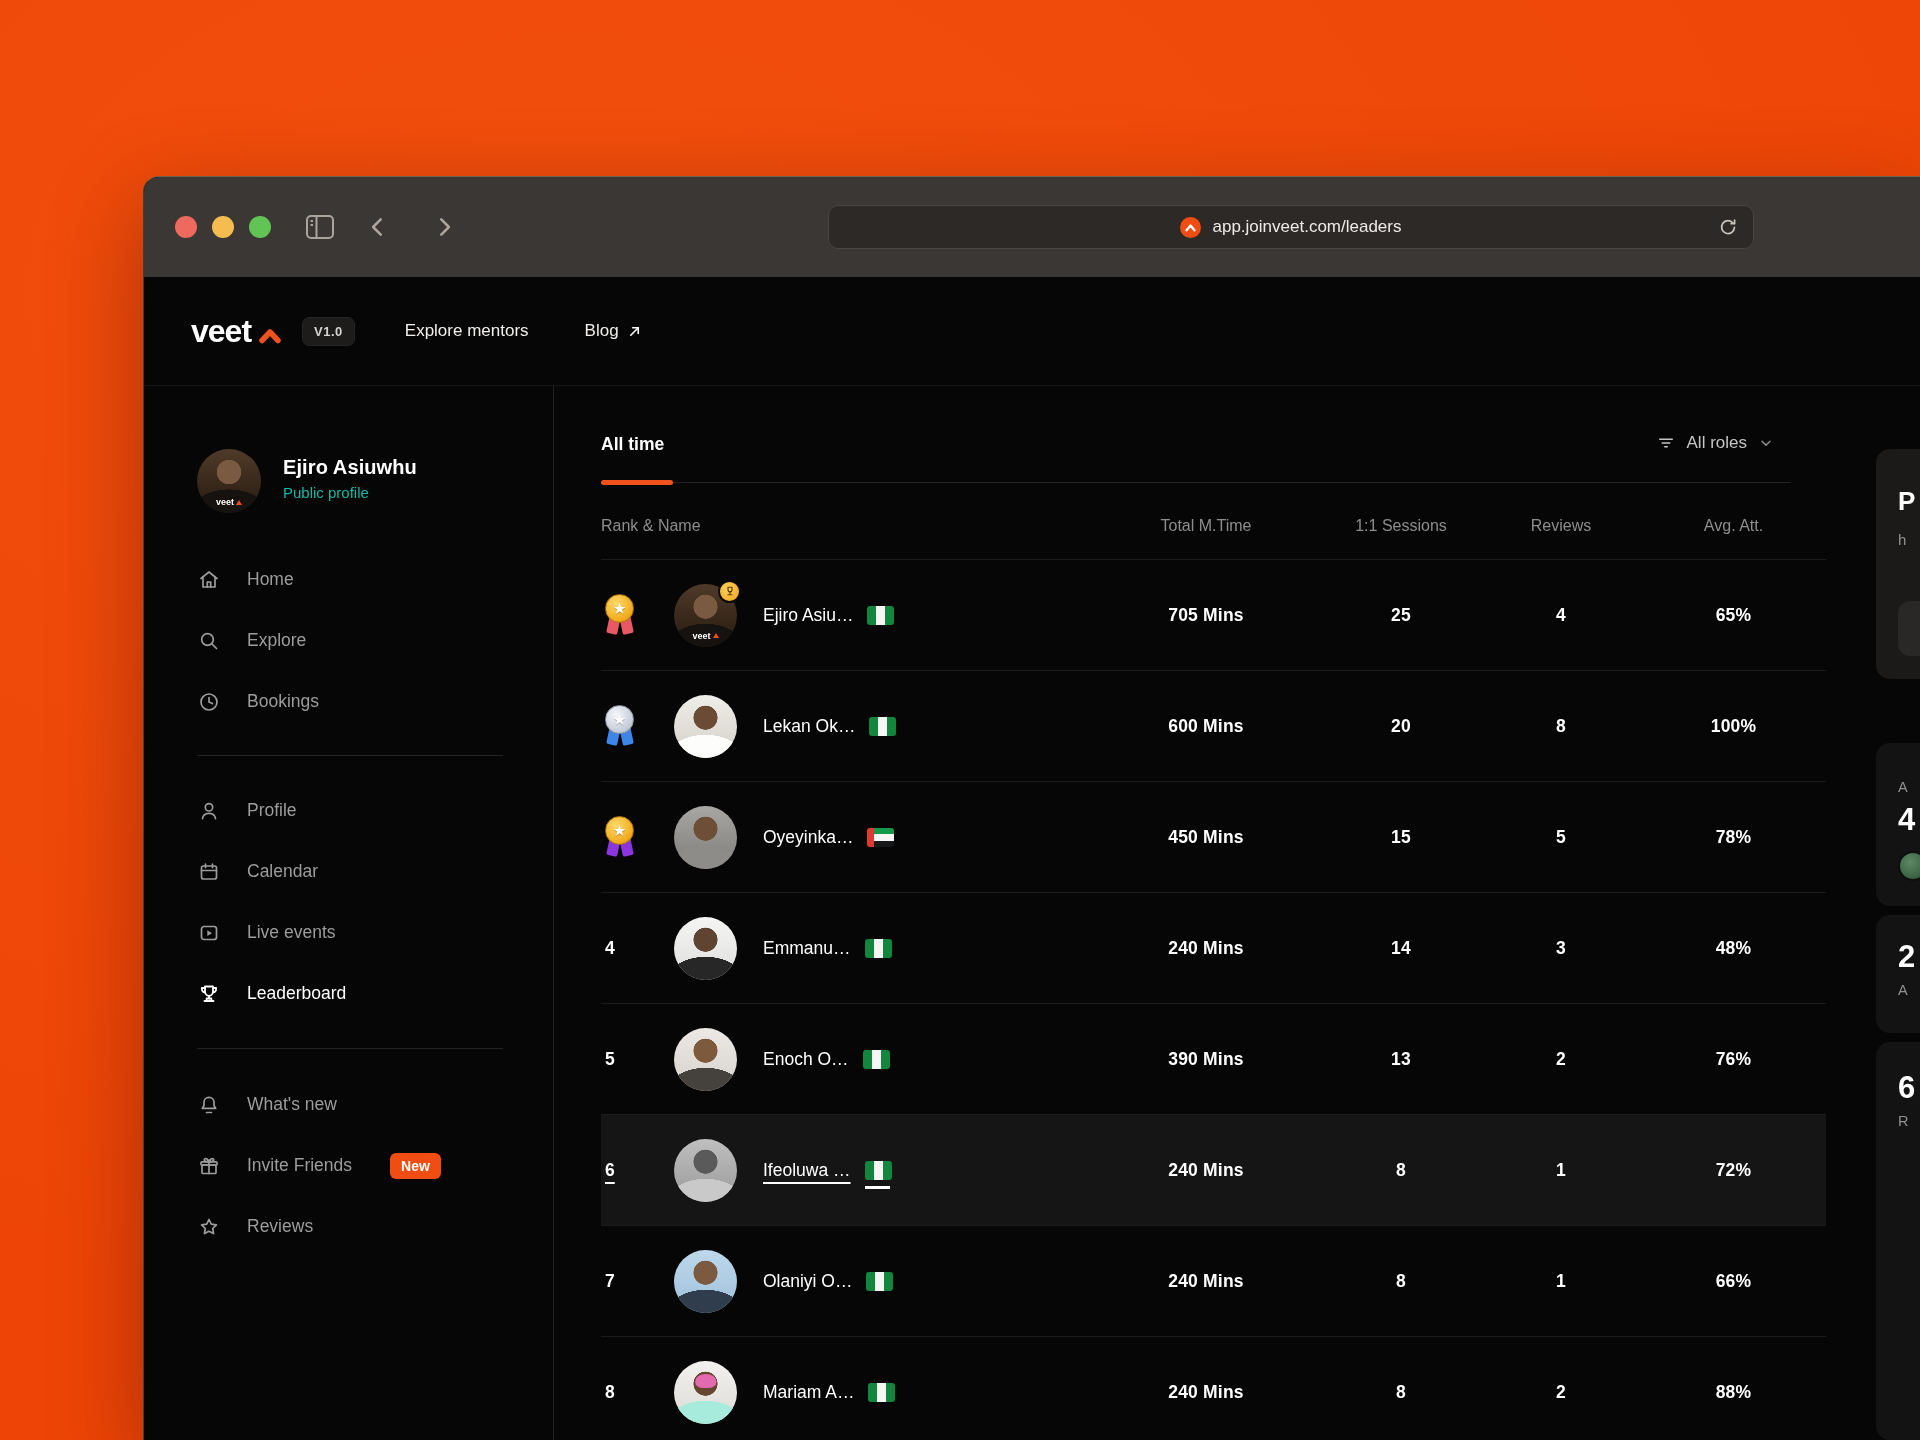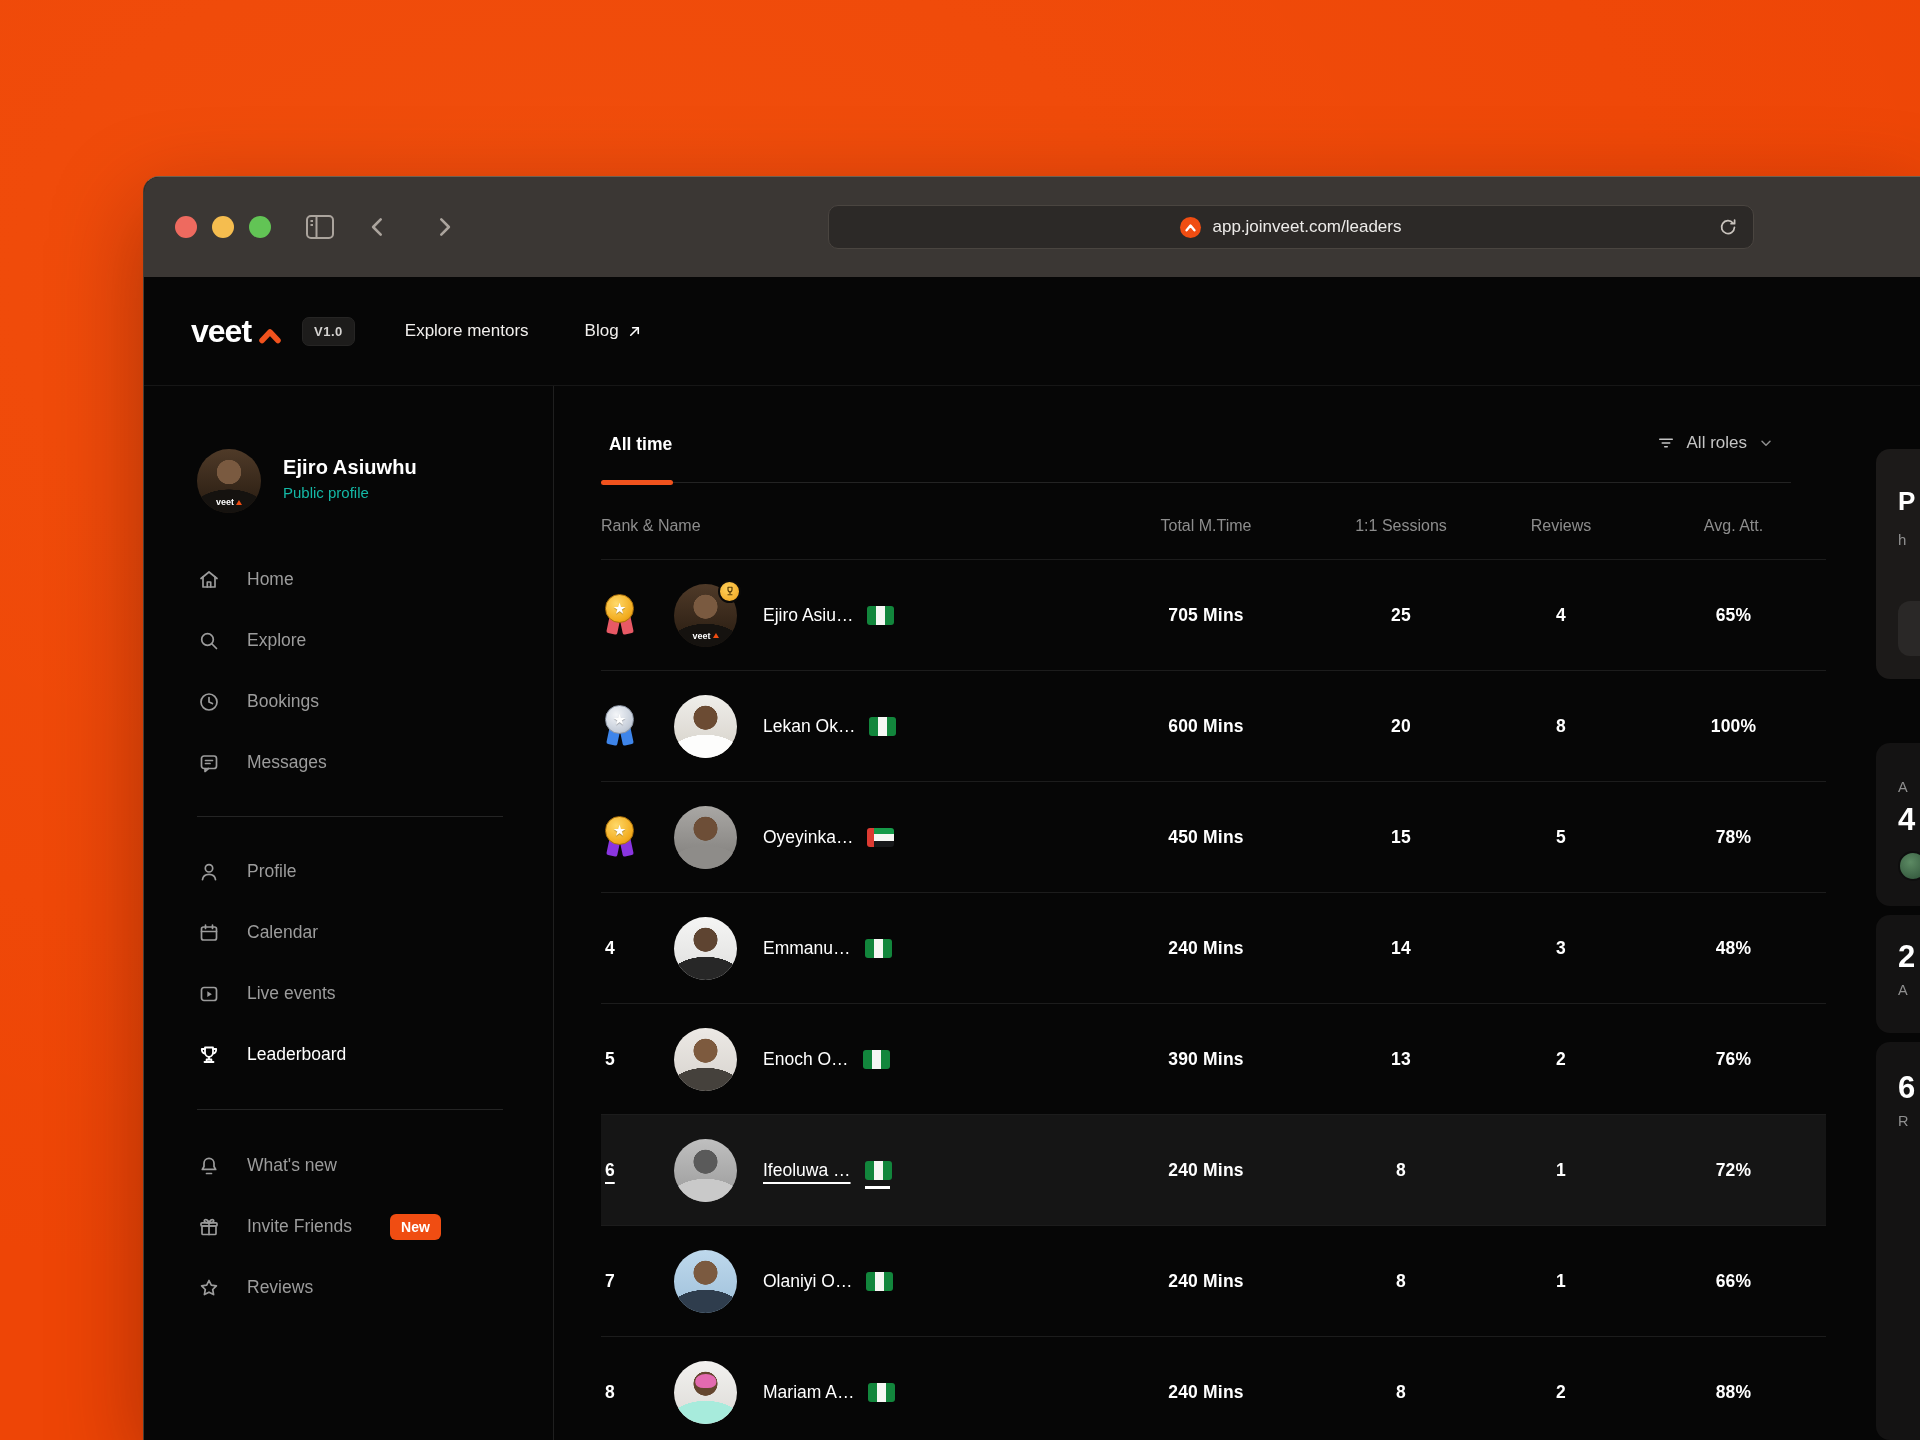--- a/index.html
+++ b/index.html
@@ -101,21 +101,21 @@
   .sdivider { height:1px; background:#242424; width:306px; border:none; }
   .d1 { margin:23px 0 24px 0; }
   .d2 { margin:24px 0 25px 0; }
   .badge-new {
     margin-left:12px; background:#f04d12; color:#fff; font-size:14px; font-weight:700;
     border-radius:6px; padding:5px 11px;
   }
 
   
   .main { position:absolute; left:457px; top:0; width:1225px; bottom:0; }
-  .tab { position:absolute; left:8px; top:48px; font-size:17.5px; font-weight:700; color:#fff; cursor:pointer; }
+  .tab { position:absolute; left:0; top:48px; font-size:17.5px; font-weight:700; color:#fff; cursor:pointer; }
   .tabline { position:absolute; left:0; top:96px; width:1190px; height:1px; background:#232323; }
   .tabbar { position:absolute; left:0; top:94px; width:72px; height:5px; background:#f0521d; border-radius:3px; }
   .filter { position:absolute; right:52px; top:47px; display:flex; align-items:center; gap:11px; color:#c4c4c4; font-size:17px; cursor:pointer; }
 
   .thead, .row { display:grid; grid-template-columns:490px 230px 160px 160px 185px; align-items:center; }
   .thead { position:absolute; top:120px; left:0; right:0; height:40px; color:#8d8d8d; font-size:16px; }
   .thead .c { text-align:center; }
   .thead .c0 { text-align:left; }
   .rows { position:absolute; top:173px; left:0; right:0; bottom:0; }
   .row { height:111px; border-top:1px solid #1c1c1c; }
@@ -287,30 +287,20 @@
           </li>
           <li class="nav-item">
             <span class="nicon">
                 <svg width="24" height="24" viewBox="0 0 24 24" fill="none" stroke="currentColor" stroke-width="1.7" stroke-linecap="round">
                   <circle cx="12" cy="12" r="8"></circle>
                   <path d="M12 7.5V12l3.4 1.6"></path>
                 </svg>
               </span>
             <span>Bookings</span>
           </li>
-          <li class="nav-item">
-            <span class="nicon">
-                <svg width="24" height="24" viewBox="0 0 24 24" fill="none" stroke="currentColor" stroke-width="1.7" stroke-linecap="round" stroke-linejoin="round">
-                  <rect x="4.5" y="5" width="15" height="12.5" rx="2.5"></rect>
-                  <path d="M8.5 9.5h7M8.5 12.5h4.5"></path>
-                  <path d="M8 17.5v3l3.4-3"></path>
-                </svg>
-              </span>
-            <span>Messages</span>
-          </li>
         </ul>
 
         <hr class="sdivider d1">
 
         <ul class="navgroup">
           <li class="nav-item">
             <span class="nicon">
                 <svg width="24" height="24" viewBox="0 0 24 24" fill="none" stroke="currentColor" stroke-width="1.7" stroke-linecap="round">
                   <circle cx="12" cy="8.3" r="3.7"></circle>
                   <path d="M5.5 19.7c.4-3.4 3.1-5.4 6.5-5.4s6.1 2 6.5 5.4"></path>

